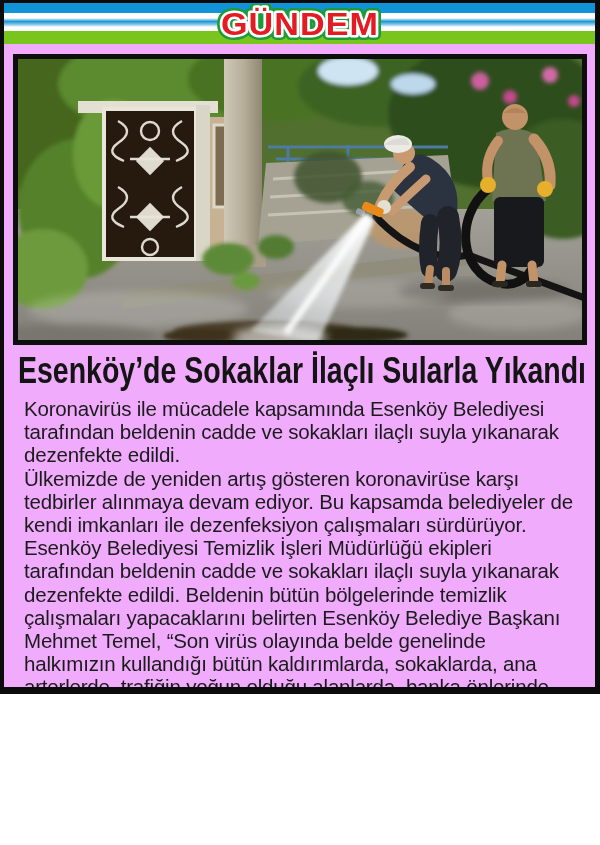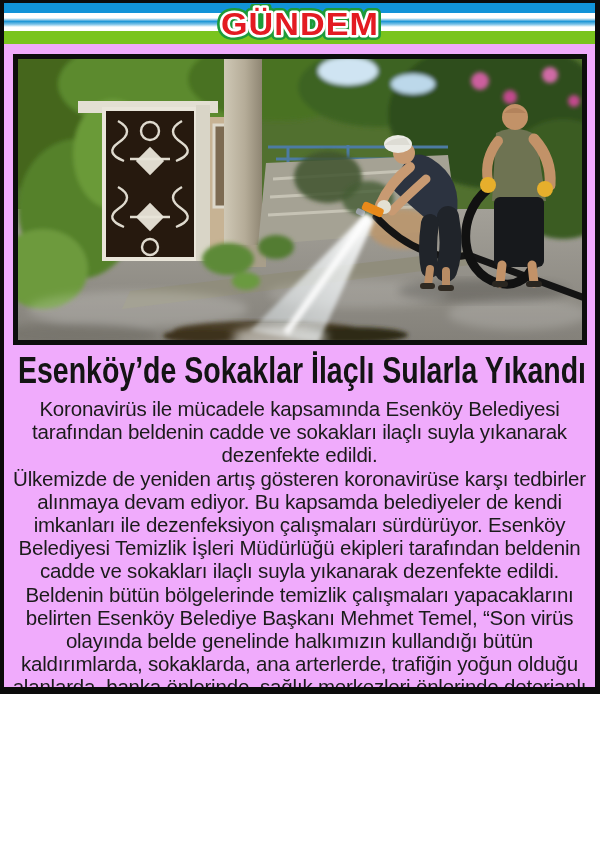--- a/index.html
+++ b/index.html
@@ -20,21 +20,21 @@
   .logo-wrap{position:absolute;left:50%;top:1px;transform:translateX(-50%);}
   
   .photo-frame{
     box-sizing:border-box;margin:10px auto 0;width:574px;height:291px;
     border:5px solid #0d0d0d;background:#8d8a82;
   }
   .photo-frame svg{display:block;}
   
   .headline-wrap{margin:4px 12px 0 0;padding:0 12px;}
   
-  .article-text{padding:0 6px;color:#1b1b1b;font-size:20.5px;line-height:23.2px;letter-spacing:-0.2px;text-align:center;}
+  .article-text{padding:0 20px;color:#1b1b1b;font-size:20.5px;line-height:23.2px;letter-spacing:-0.2px;}
   .article-text p{margin:0;}
 </style>
 </head>
 <body>
 
 <div class="page">
 
   <div class="banner">
     <div class="stripe s-blue"></div>
     <div class="stripe s-white1"></div>

